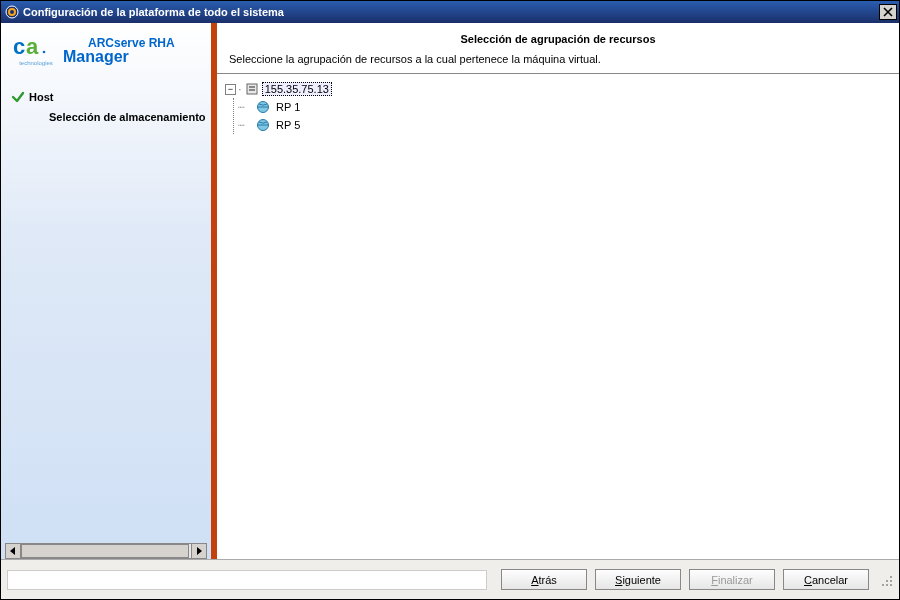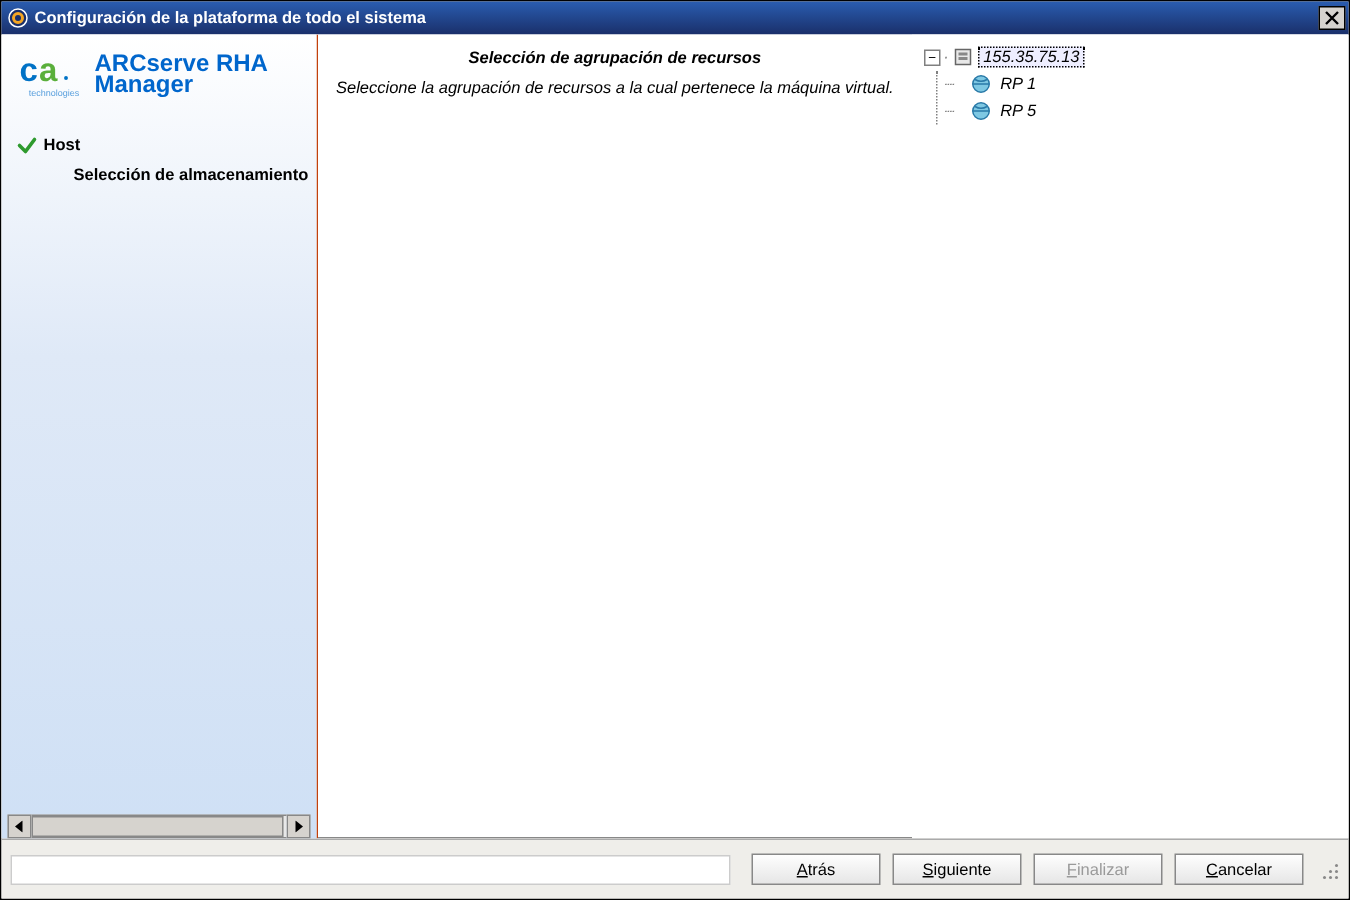--- a/index.html
+++ b/index.html
@@ -8,33 +8,33 @@
   .titlebar { height:22px; background:linear-gradient(to bottom,#2a5db0 0%,#1a2f6a 100%); color:#fff; display:flex; align-items:center; padding:0 2px 0 4px; font-weight:bold; }
   .title-icon { width:14px; height:14px; margin-right:4px; display:flex; align-items:center; justify-content:center; }
   .title-text { flex:1; }
   .close-btn { width:18px; height:16px; background:#d6d3ce; border:1px solid #000; display:flex; align-items:center; justify-content:center; cursor:pointer; }
   .close-btn svg { width:10px; height:10px; }
   .body { flex:1; display:flex; background:#fff; overflow:hidden; }
   .sidebar { width:210px; background:linear-gradient(to bottom,#ffffff 0%,#dfe9f7 40%,#cfe0f5 100%); display:flex; flex-direction:column; position:relative; }
   .brand { display:flex; align-items:center; padding:10px 8px 8px 12px; }
   .brand-logo { width:46px; height:34px; display:flex; flex-direction:column; align-items:center; justify-content:center; }
   .brand-text { margin-left:4px; line-height:14px; }
-  .brand-line1 { color:#0066cc; font-weight:bold; font-size:16px; }
+  .brand-line1 { color:#0066cc; font-weight:bold; font-size:12px;margin-left:25px; }
   .brand-line2 { color:#0066cc; font-weight:bold; font-size:16px; }
   .steps { margin-top:12px; }
   .step { display:flex; align-items:center; padding:3px 6px 3px 10px; white-space:nowrap; overflow:hidden; }
   .step-icon { width:14px; height:14px; margin-right:4px; flex-shrink:0; display:flex; align-items:center; justify-content:center;}
   .step-done { color:#000; font-weight:bold; }
   .step-current { color:#0033cc; font-weight:bold; }
   .step-pending { color:#000; font-weight:bold;gap:20px; }
   .hscroll { position:absolute; bottom:0; left:4px; right:4px; height:16px; display:flex; align-items:stretch; }
   .hscroll-btn { width:16px; background:#d6d3ce; border:1px solid #888; display:flex; align-items:center; justify-content:center; cursor:pointer;}
   .hscroll-track { flex:1; background:#e8e8e8; border-top:1px solid #888; border-bottom:1px solid #888; position:relative;}
   .hscroll-thumb { position:absolute; left:0; top:0; bottom:0; width:168px; background:#d6d3ce; border:1px solid #888;}
-  .main { flex:1; display:flex; border-left:1px solid #c2410c;font-style:italic;}
+  .main { flex:1; display:flex; flex-direction:column; border-left:6px solid #c2410c;}
   .main-header { padding:10px 12px 8px 12px; border-bottom:1px solid #888; }
   .main-title { text-align:center; font-weight:bold; margin-bottom:8px; }
   .main-subtitle { }
   .tree-area { flex:1; padding:6px 8px; background:#fff; border:0; overflow:auto;}
   .tree-root { }
   .tree-node { display:flex; align-items:center; height:18px; }
   .expander { width:11px; height:11px; border:1px solid #808080; background:#fff; display:flex; align-items:center; justify-content:center; margin-right:2px; cursor:pointer; font-size:9px; line-height:9px; color:#000;}
   .connector { color:#808080; }
   .node-icon { width:14px; height:14px; margin:0 3px; display:flex; align-items:center; justify-content:center;}
   .node-label { padding:0 2px; }

